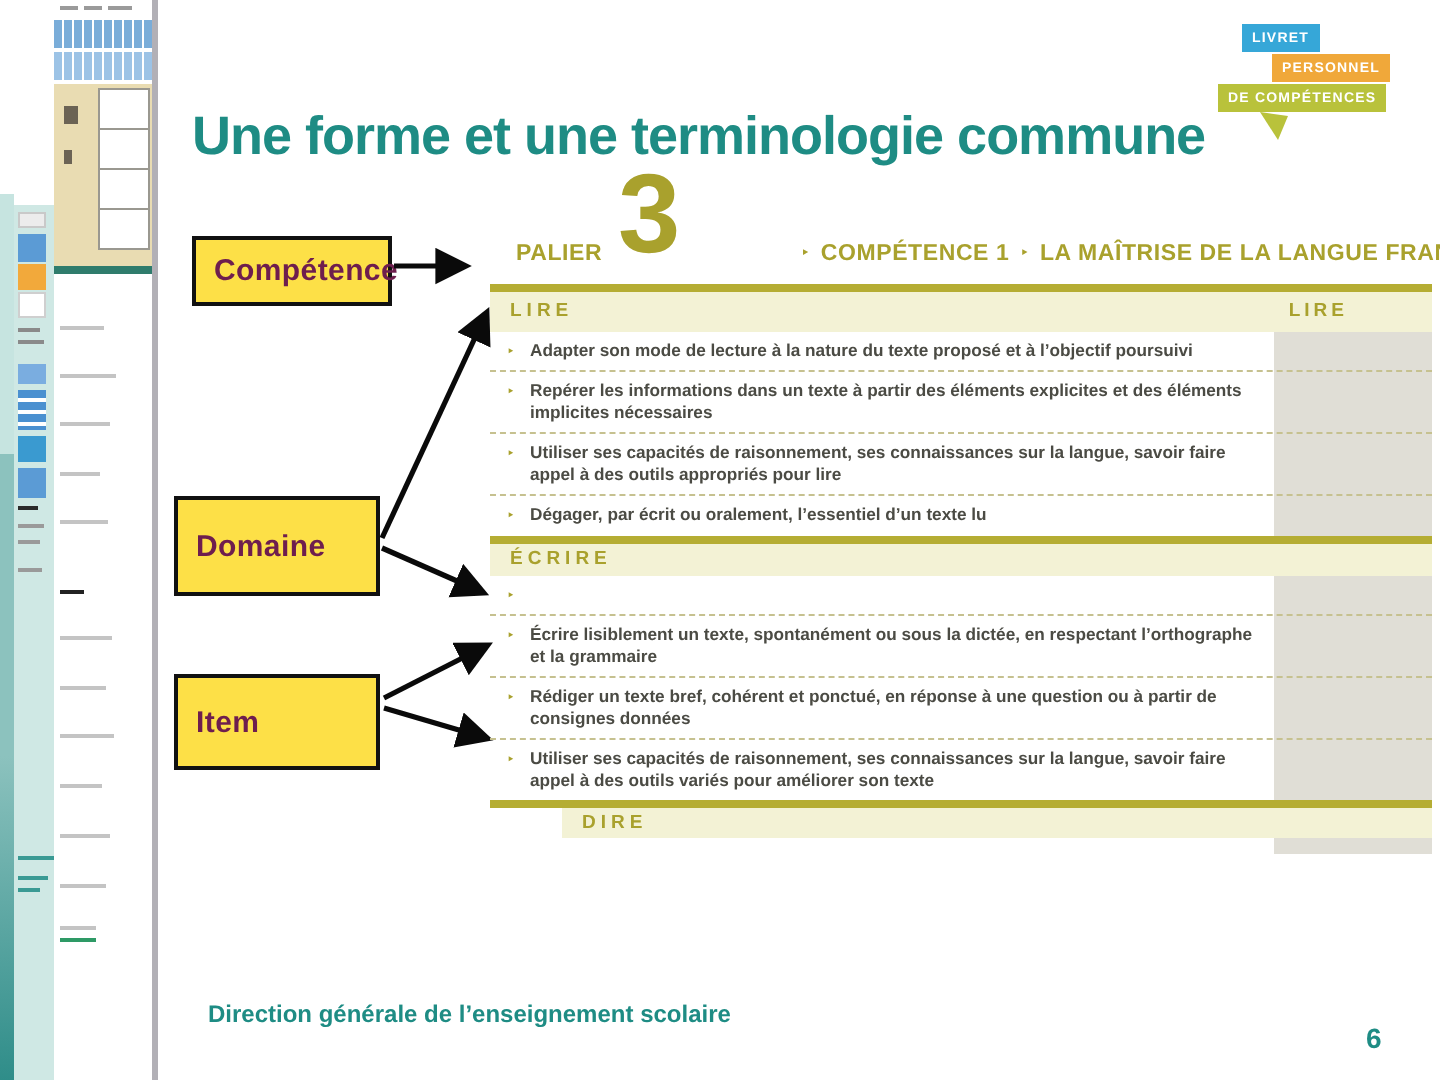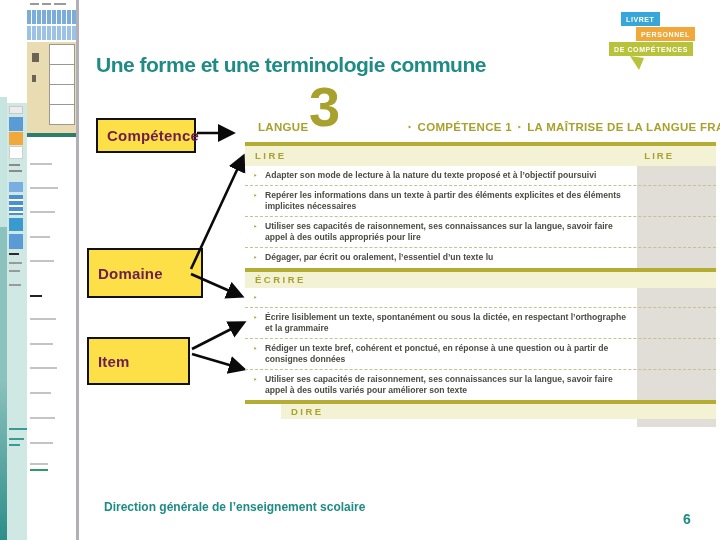--- a/index.html
+++ b/index.html
@@ -21,26 +21,26 @@
   .bmark{position:absolute;left:5px;width:7px;height:9px;background:#6b6354;}
   .tline{position:absolute;left:3px;height:2px;background:#c4c4c4;}
   .divider{position:absolute;left:76px;top:0;width:3px;height:540px;background:#b2b0b6;}
 
   
   .chip{position:absolute;color:#fff;font-size:7px;font-weight:bold;letter-spacing:.6px;
     padding:4px 5px 3px 5px;line-height:1;white-space:nowrap;}
   .tail{position:absolute;left:628px;top:55px;}
 
   
-  #title{position:absolute;left:96px;top:53px;width:560px;font-size:21px;font-weight:bold;
+  #title{position:absolute;left:96px;top:53px;width:560px;font-size:27px;font-weight:bold;
     color:#1e8c84;letter-spacing:-0.5px;white-space:nowrap;}
   .labelbox{position:absolute;background:#fde047;border:2px solid #111;color:#6e1e4e;
     font-weight:bold;font-size:15px;display:flex;align-items:center;padding-left:9px;letter-spacing:.2px;}
   #box-competence{left:96px;top:118px;width:100px;height:35px;}
-  #box-domaine{left:87px;top:248px;width:116px;height:50px;}
+  #box-domaine{left:87px;top:248px;width:103px;height:50px;}
   #box-item{left:87px;top:337px;width:103px;height:48px;}
 
   #footer{position:absolute;left:104px;top:500px;font-size:12px;font-weight:bold;color:#1e8c84;}
   #pagenum{position:absolute;left:683px;top:511px;font-size:14px;font-weight:bold;color:#1e8c84;}
 
   
   #doc{position:absolute;left:245px;top:85px;width:471px;height:362px;background:#fff;font-weight:bold;}
   .olive{color:#a9a12d;}
   #big3{position:absolute;left:64px;top:-6px;font-size:56px;font-weight:bold;color:#a9a12d;line-height:1;}
   #doc-head{position:absolute;left:13px;top:36px;display:flex;align-items:baseline;gap:6px;
@@ -132,21 +132,21 @@
     <svg class="tail" width="18" height="16">
       <polygon points="2,1 16,3 11,15" fill="#b9c23b"></polygon>
     </svg>
   </div>
 
   <div id="title">Une forme et une terminologie commune</div>
 
   <div id="doc">
     <div id="big3">3</div>
     <div id="doc-head" class="olive">
-      <span>LANGUE</span>
+      <span>PALIER</span>
       <span class="gap3"></span>
       <span class="sep">‣</span>
       <span>COMPÉTENCE 1</span>
       <span class="sep">‣</span>
       <span>LA MAÎTRISE DE LA LANGUE FRANÇAISE</span>
     </div>
     <div id="doc-rule"></div>
 
     <div id="doc-body">
 

